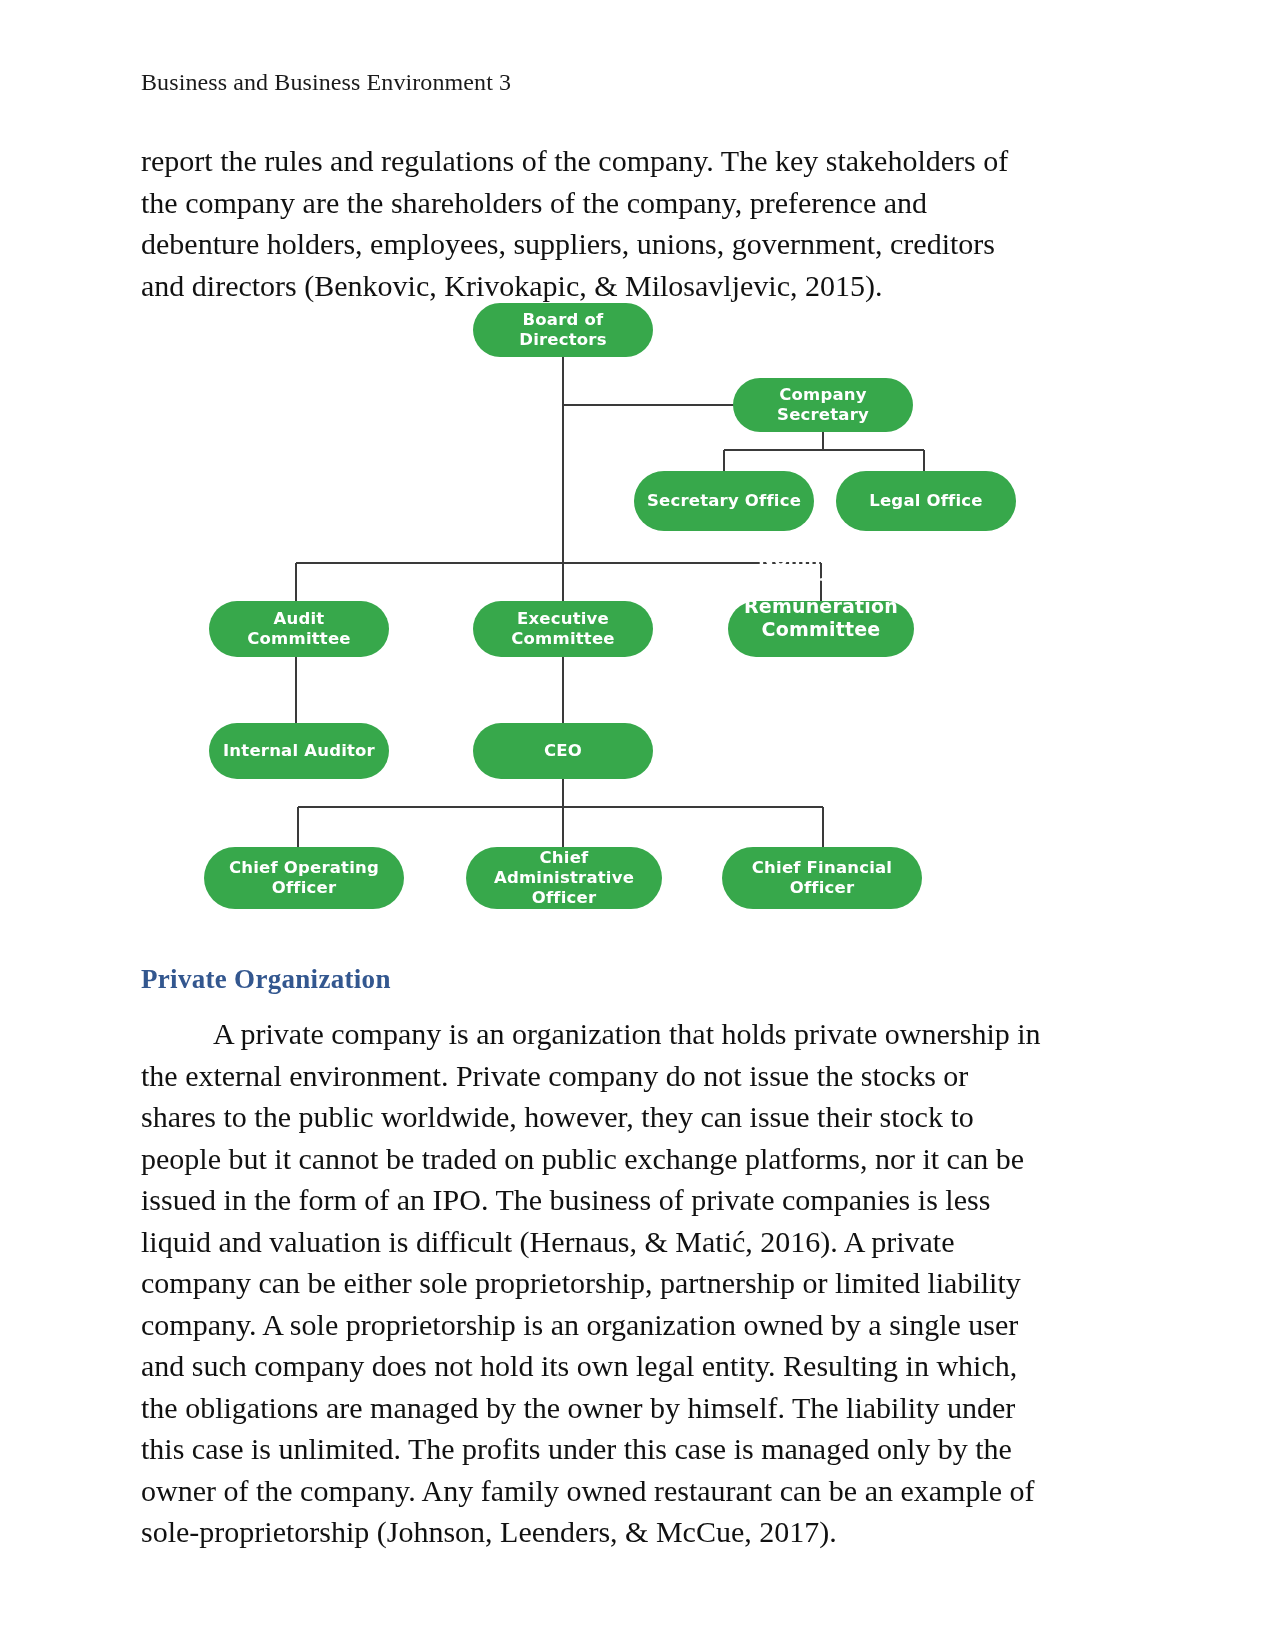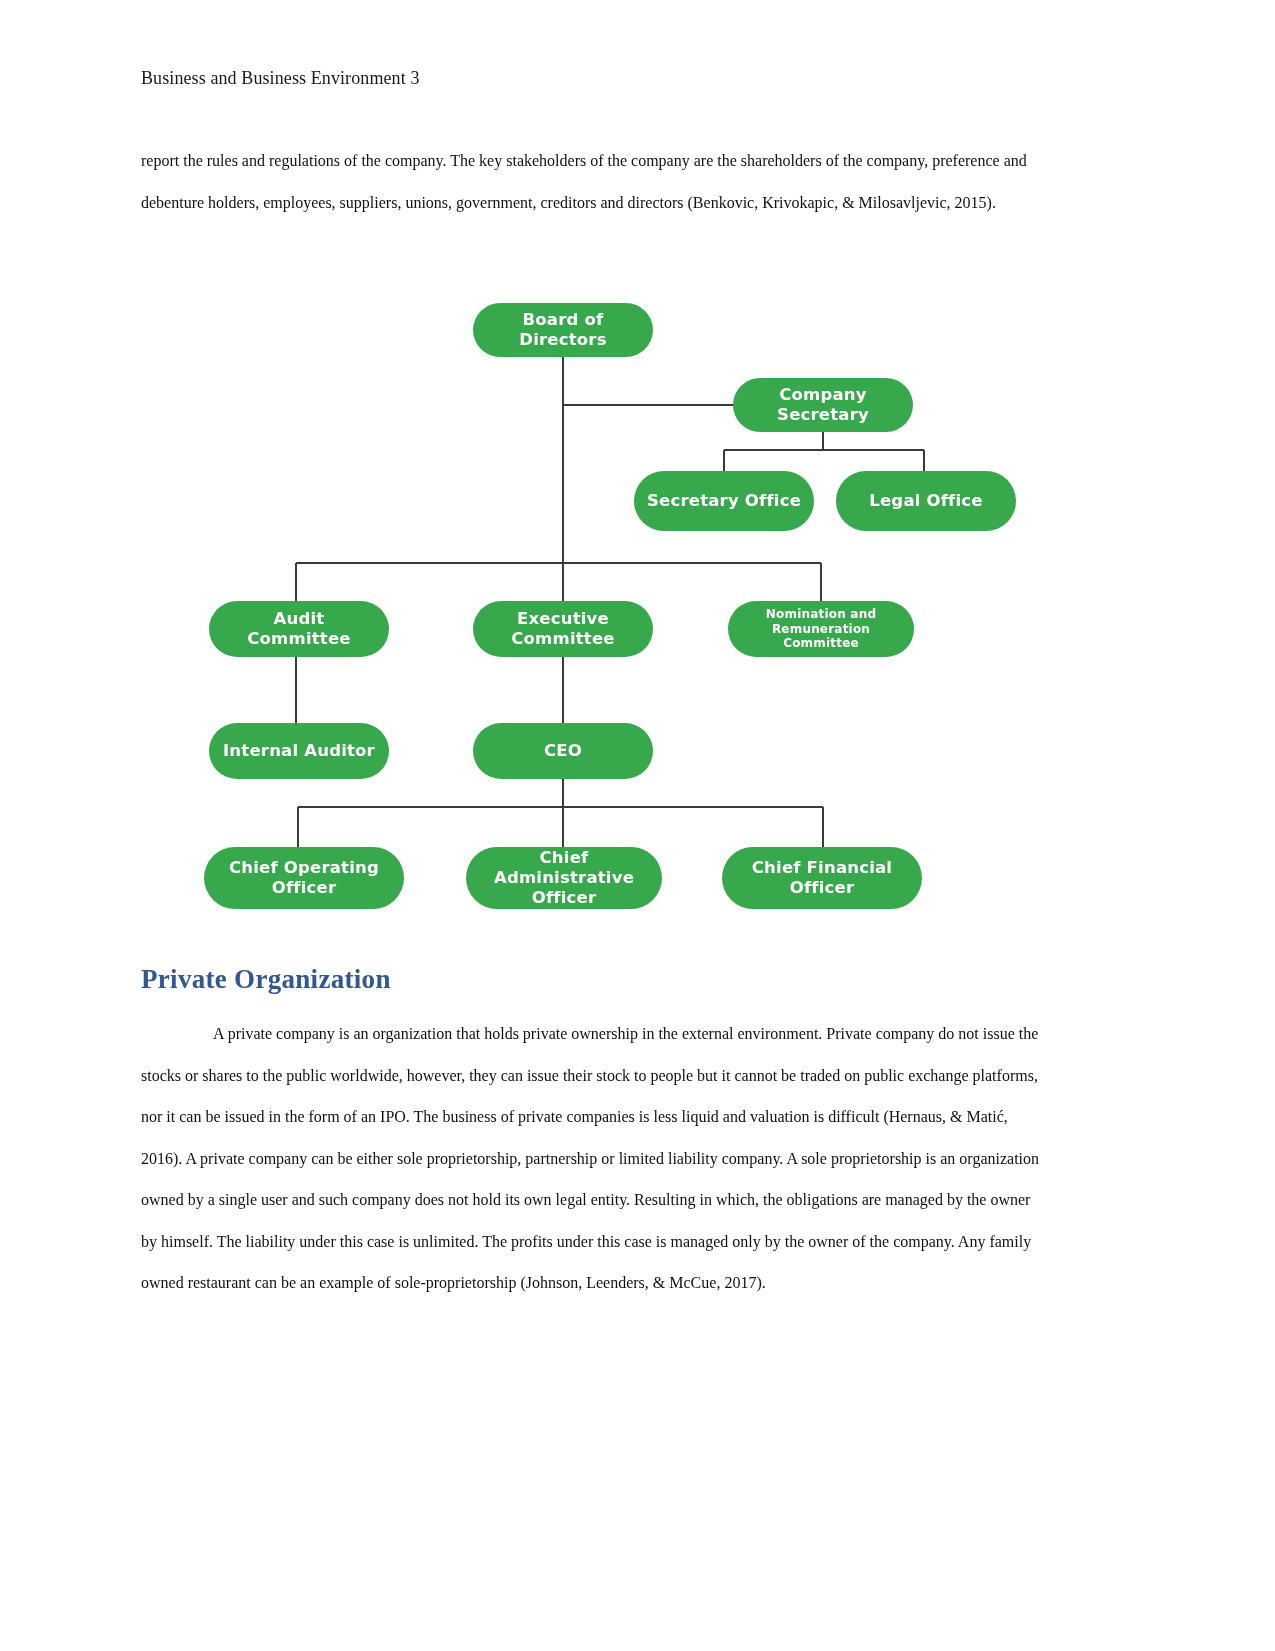--- a/index.html
+++ b/index.html
@@ -16,30 +16,30 @@
     width: 1275px;
     height: 1651px;
     margin: 0 auto;
     background: #ffffff;
     overflow: hidden;
   }
   .running-head {
     position: absolute;
     left: 141px;
     top: 68px;
-    font-size: 18px;
+    font-size: 24px;
     line-height: 1.2;
     color: #1a1a1a;
     letter-spacing: 0.1px;
   }
   .body-block {
     position: absolute;
     left: 141px;
     width: 900px;
-    font-size: 16px;
+    font-size: 30px;
     line-height: 41.5px;
     text-align: left;
     color: #111111;
   }
   #para-top { top: 140px; }
   #para-bottom { top: 1013px; }
   .indent {
     display: inline-block;
     width: 72px;
   }
@@ -70,21 +70,21 @@
     justify-content: center;
     text-align: center;
     font-family: "DejaVu Sans", "Liberation Sans", sans-serif;
     font-weight: bold;
     font-size: 16.5px;
     line-height: 1.22;
     letter-spacing: 0.2px;
     padding: 16px 10px;
     box-shadow: 0 0 0 0 rgba(0,0,0,0);
   }
-  .node.small { font-size: 12px; }
+  .node.small { font-size: 19px; align-items: flex-end; }
 
   
   .section-heading {
     position: absolute;
     left: 141px;
     width: 900px;
     top: 964px;
     font-size: 27px;
     font-weight: bold;
     color: #33578f;

